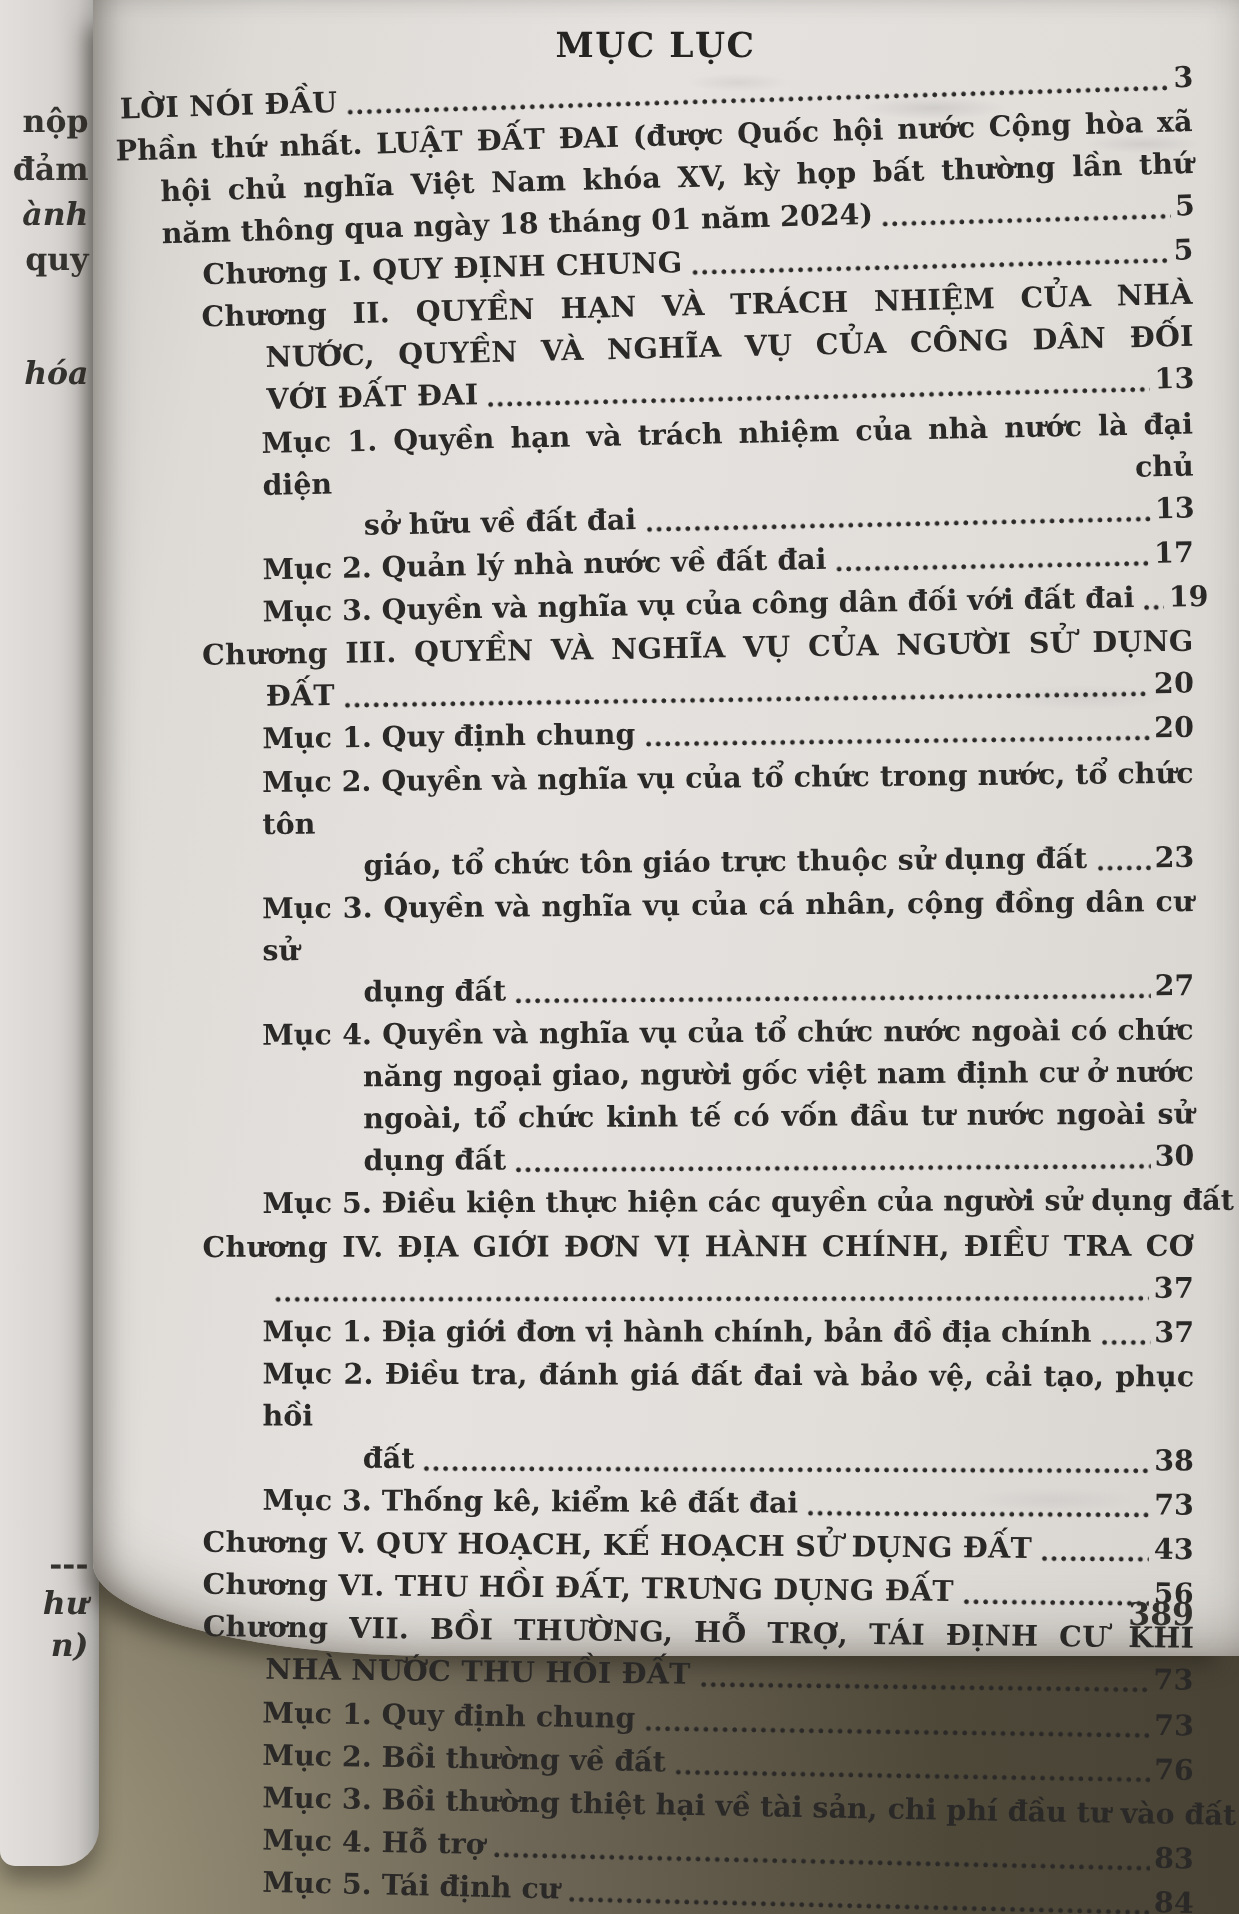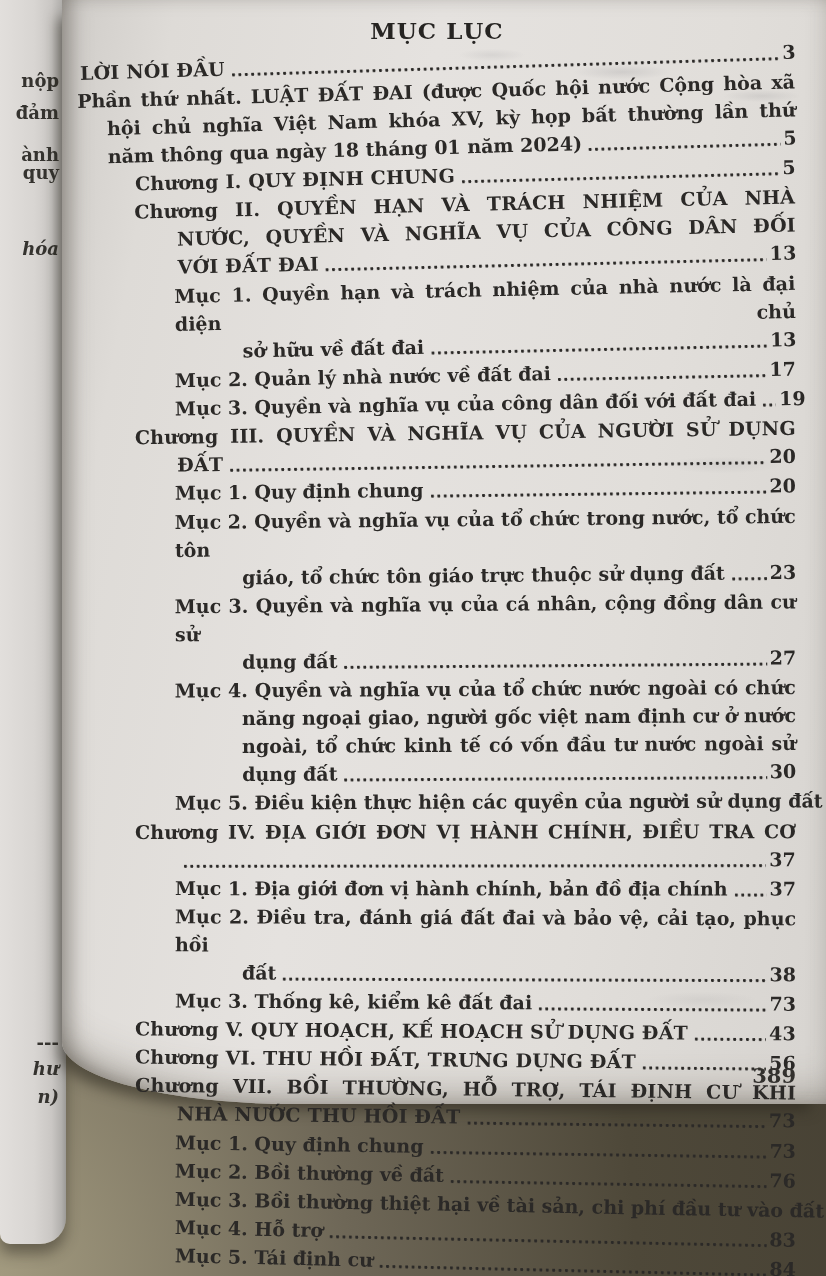--- a/index.html
+++ b/index.html
@@ -19,21 +19,21 @@
   }
   
   .prev-page{
     position:absolute;left:0;top:0;width:66px;height:1244px;overflow:hidden;
     background:linear-gradient(90deg,#e2dfdc 0%,#d8d5d2 52%,#cac7c4 78%,#b2b0ad 93%,#9c9a97 100%);
     border-radius:0 0 26px 10px;
     box-shadow:0 10px 14px rgba(40,36,28,0.45);
   }
   .fragment{
     position:absolute;right:7px;white-space:nowrap;
-    font-size:18px;font-weight:700;color:#35332f;line-height:22px;
+    font-size:21px;font-weight:700;color:#35332f;line-height:22px;
   }
   .fragment.italic{font-style:italic;}
   
   .page{
     position:absolute;left:62px;top:0;width:764px;height:1104px;
     background:linear-gradient(100deg,#cfccc8 0%,#dedbd7 12%,#e5e2df 40%,#e1deda 70%,#d7d4d0 100%);
     border-bottom-left-radius:230px 62px;
     box-shadow:
       inset 16px 0 22px -10px rgba(75,70,62,0.55),
       inset -10px 0 26px -16px rgba(75,70,62,0.30),
@@ -74,21 +74,21 @@
     position:absolute;right:30px;bottom:16px;
     font-size:21px;font-weight:700;color:#33312e;text-align:center;
   }
 </style>
 </head>
 <body>
 
 <div class="prev-page">
     <div class="fragment" style="top: 70px;">nộp</div>
     <div class="fragment" style="top: 102px; margin-left: 48px;">đảm</div>
-    <div class="fragment" style="top: 144px;">ành</div>
+    <div class="fragment" style="top: 132px; font-style: italic;">ành</div>
     <div class="fragment" style="top: 162px;">quy</div>
     <div class="fragment italic" style="top: 210px; margin-top: 28px;">hóa</div>
     <div class="fragment" style="top: 1032px;">---</div>
     <div class="fragment italic" style="top: 1058px;">hư</div>
     <div class="fragment italic" style="top: 1086px;">n)</div>
   </div>
 
 <div class="page">
   <div class="ghosts"></div>
   <div class="toc">

